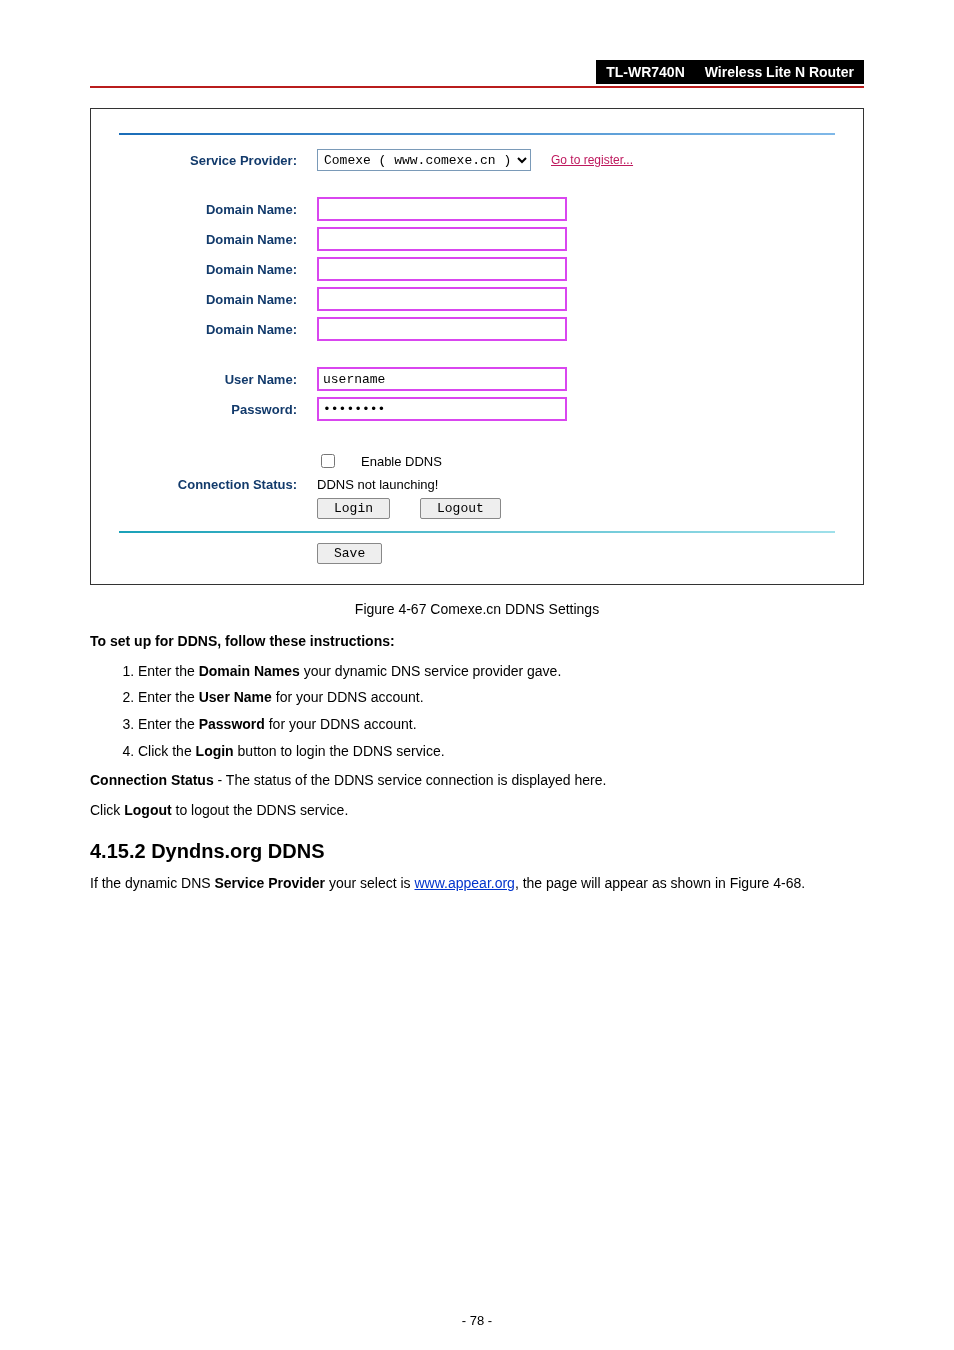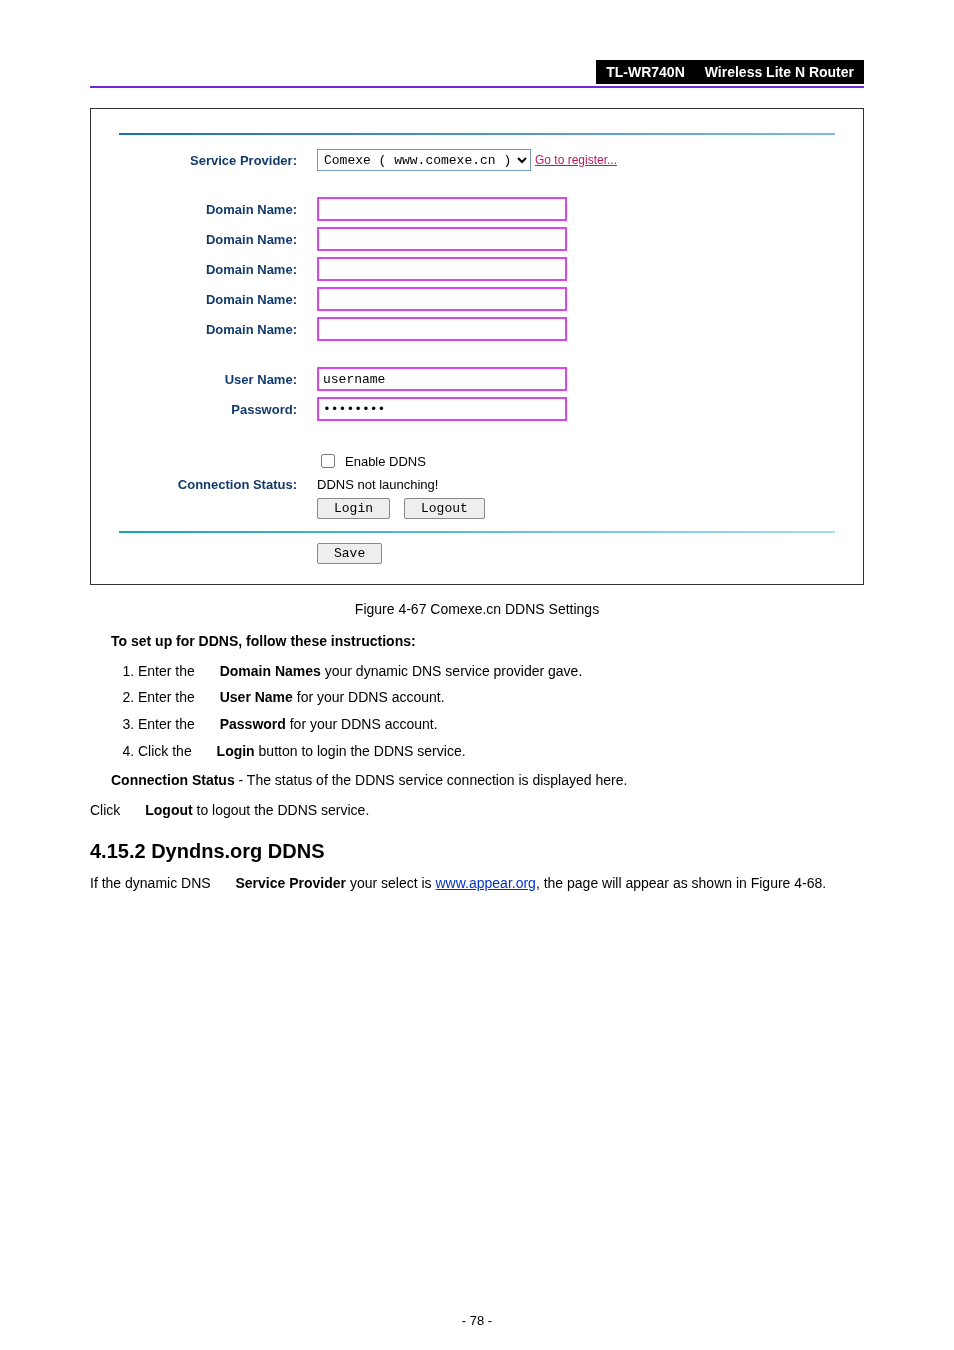--- a/index.html
+++ b/index.html
@@ -1,37 +1,37 @@
 <!DOCTYPE html>
 <html><head>
 <meta charset="utf-8">
 <style>
   html, body { margin: 0; padding: 0; font-family: Arial, Helvetica, sans-serif; font-size: 14px; color: #000; background: #fff; }
   .page { width: 954px; min-height: 1350px; margin: 0 auto; box-sizing: border-box; padding: 60px 90px 40px 90px; position: relative; }
-  .header-row { display: flex; justify-content: flex-end; align-items: center; border-bottom: 2px solid #6d28d9; padding-bottom: 2px; margin-bottom: 20px; }
+  .header-row { display: flex; justify-content: flex-end; align-items: center; border-bottom: 2px solid #b91c1c; padding-bottom: 2px; margin-bottom: 20px; }
   .model-box { background: #000; color: #fff; font-weight: bold; padding: 4px 10px; font-size: 14px; }
   .product-name { background: #000; color: #fff; font-weight: bold; padding: 4px 10px; font-size: 14px; }
   .panel { border: 1px solid #333; padding: 18px 28px 14px 28px; margin: 0 0 16px 0; }
   .panel-title { font-family: "Arial Black", Arial, sans-serif; font-size: 28px; font-weight: 900; margin: 0 0 10px 0; }
   .sep { height: 2px; background: linear-gradient(to right, #1a6db8, #7fb8e8); margin: 6px 0 14px 0; }
   .sep-teal { height: 2px; background: linear-gradient(to right, #1aa1b8, #9fe0ea); margin: 12px 0 10px 0; }
   .form-row { display: flex; align-items: center; margin: 6px 0; }
   .form-label { width: 178px; text-align: right; padding-right: 20px; font-weight: bold; color: #123a6b; font-size: 13px; }
-  .form-val  { flex: 1; display: flex; align-items: center; gap: 4px; }
+  .form-val  { flex: 1; display: flex; align-items: center; gap: 20px; }
   select.sp { font-family: "Courier New", monospace; font-size: 13px; padding: 1px 2px; border: 1px solid #7a9ab8; background: #fff; height: 22px; }
   .link { color: #be185d; text-decoration: underline; cursor: pointer; font-size: 12px; }
   input.txt { width: 238px; height: 18px; border: 2px solid #d946ef; padding: 1px 4px; font-family: "Courier New", monospace; font-size: 13px; }
   input.chk { width: 14px; height: 14px; margin-right: 6px; }
   .plain { color: #000; font-size: 13px; }
   .btn { font-family: "Courier New", monospace; font-size: 13px; padding: 2px 16px; border: 1px solid #888; background: #eee; border-radius: 2px; margin-right: 10px; }
   .caption { text-align: center; font-size: 14px; margin: 14px 0 14px 0; }
   .body-text p { margin: 8px 0; line-height: 1.55; }
   .body-text ol { margin: 6px 0 6px 48px; padding: 0; }
   .body-text ol li { margin: 5px 0; line-height: 1.55; }
-  .body-text b { font-weight: bold; margin-left: 21px; }
+  .body-text b { font-weight: bold; }
   h3.sub { font-size: 20px; font-weight: bold; margin: 18px 0 10px 0; }
   .justify { text-align: justify; }
   .ext-link { color: #0033cc; text-decoration: underline; }
   .page-num { position: absolute; bottom: 22px; left: 0; width: 100%; text-align: center; font-size: 13px; }
 </style>
 </head>
 <body>
 
 <div class="page">
   <div class="header-row">

